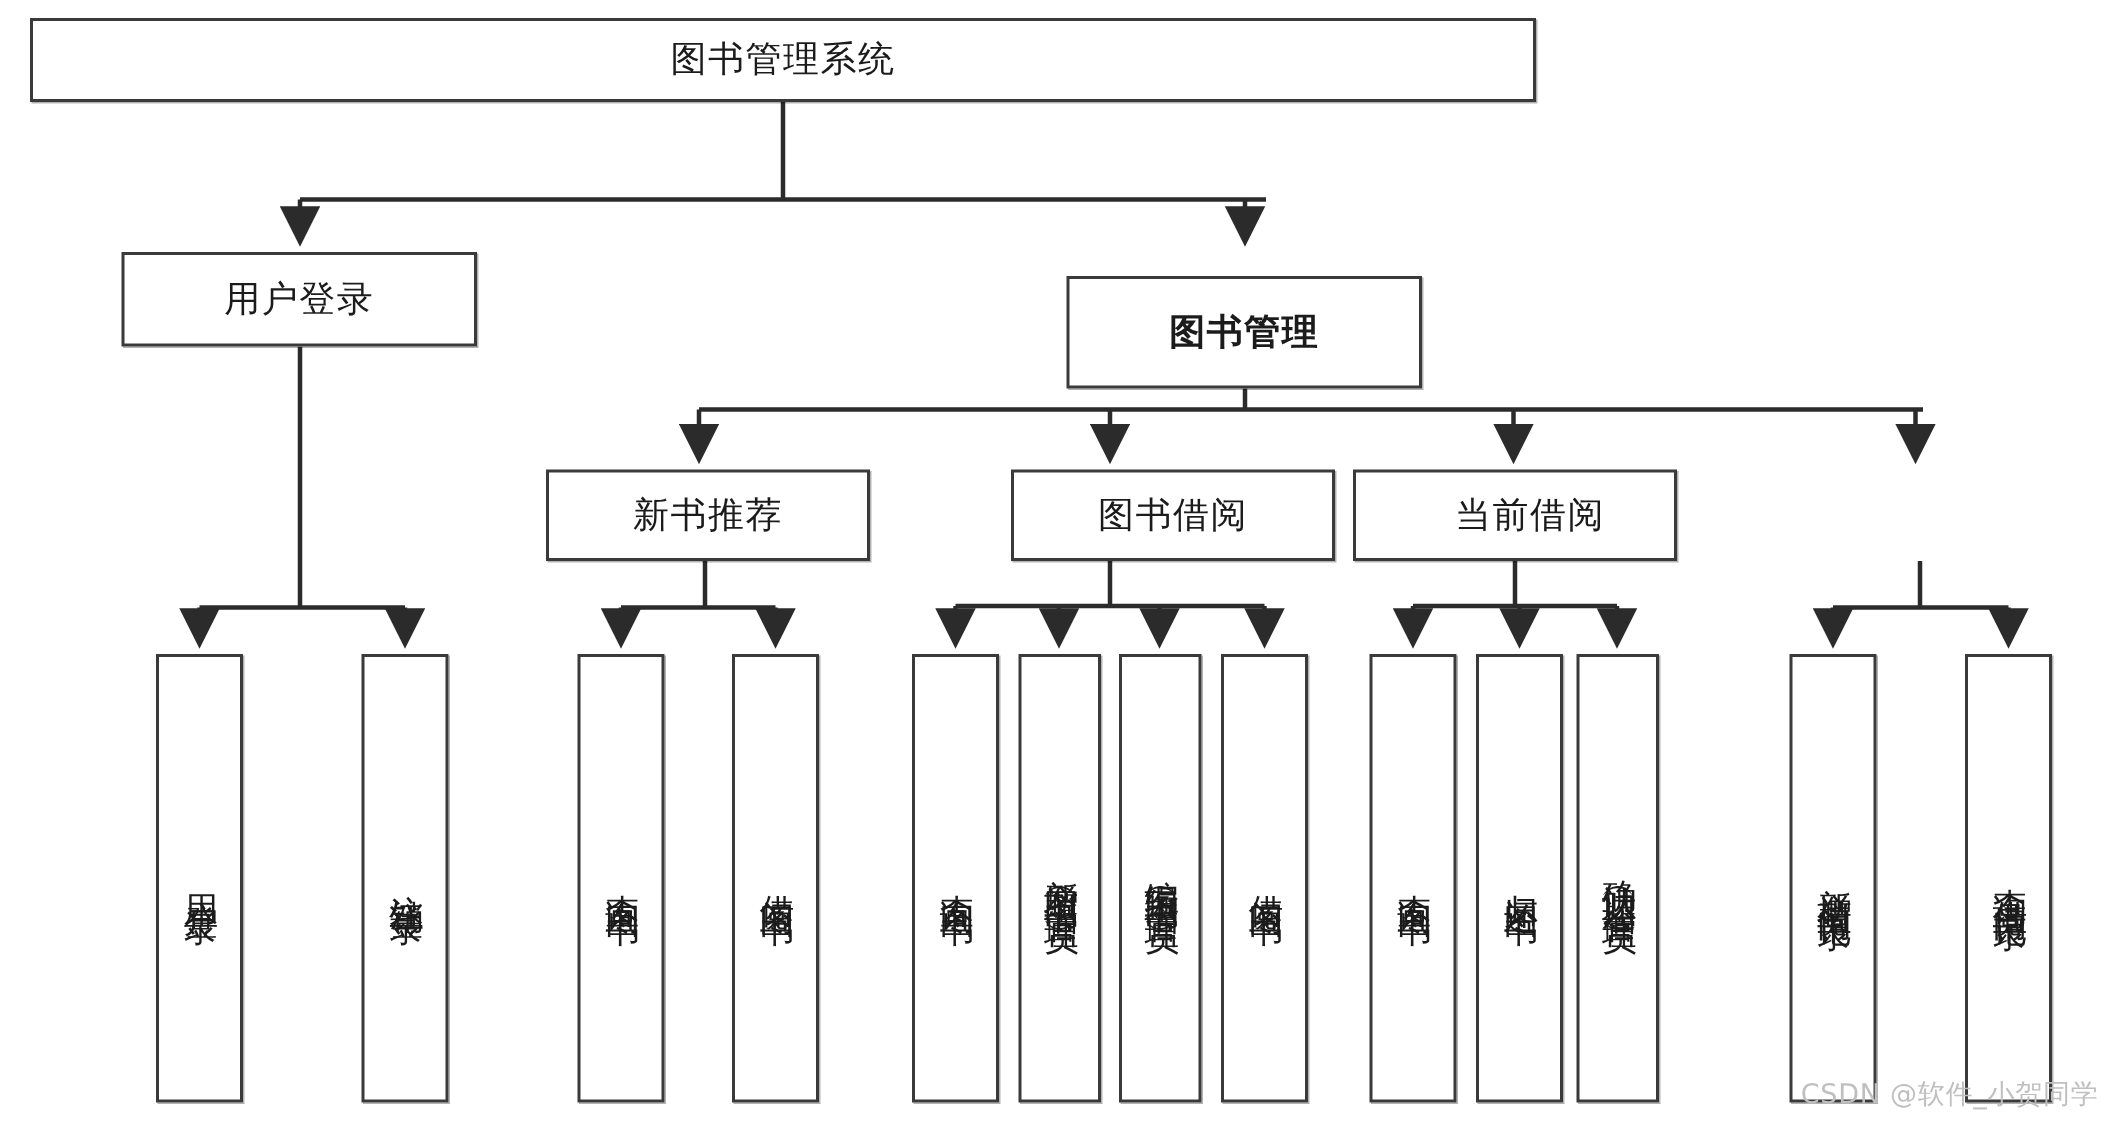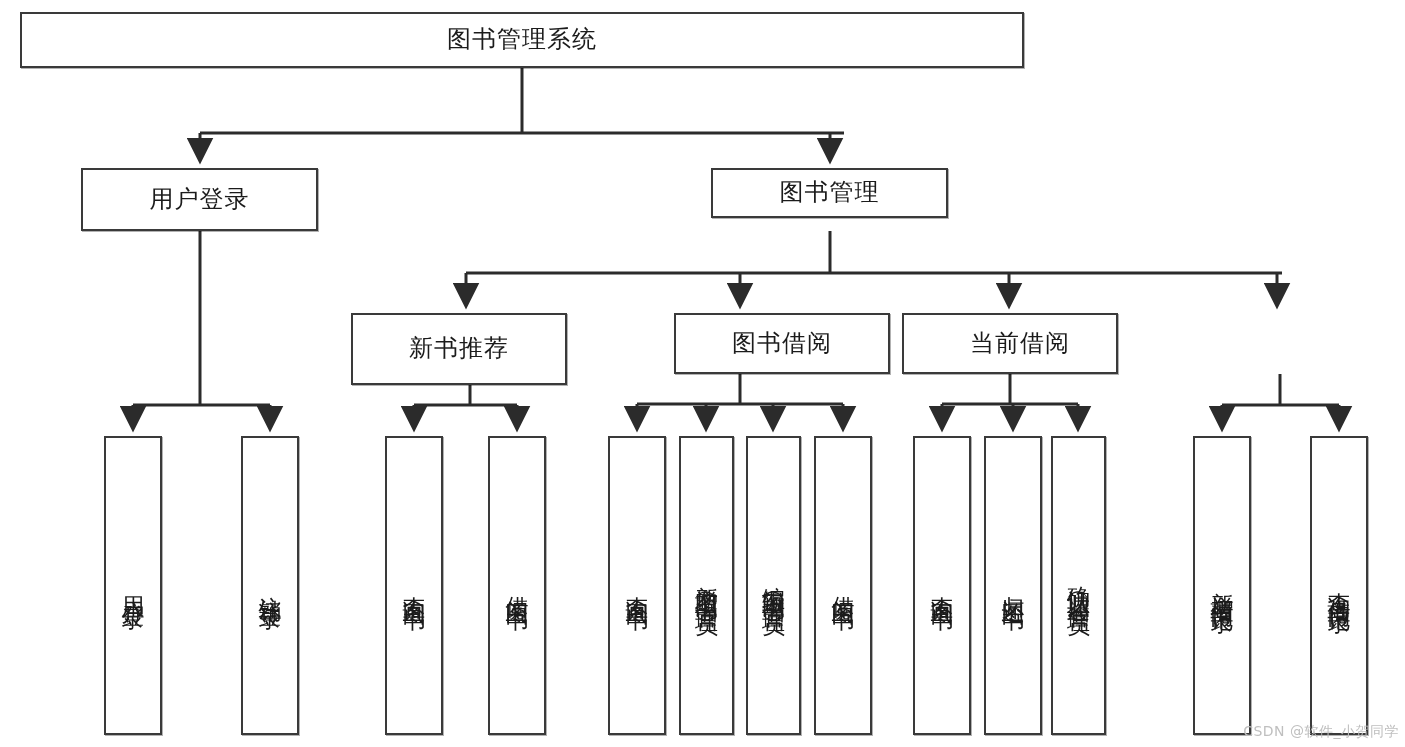--- a/index.html
+++ b/index.html
@@ -53,21 +53,21 @@
     font-size: 23px;
     writing-mode: vertical-rl;
     text-orientation: upright;
     letter-spacing: 4px;
     line-height: 1.0;
   }
   .watermark {
     position: absolute;
     right: 6px;
     bottom: 6px;
-    font-size: 14px;
+    font-size: 18px;
     color: #bfbfbf;
     letter-spacing: 0.5px;
     white-space: nowrap;
     font-family: "DejaVu Sans", "Liberation Sans", sans-serif;
   }
 </style>
 </head>
 <body>
 
 <div id="diagram-root">
@@ -135,25 +135,25 @@
   </svg>
 
   <div class="node root horizontal" style="left:20px; top:12px; width:1004px; height:56px;">
     <span class="node-label">图书管理系统</span>
   </div>
 
   <div class="node horizontal" style="left:81px; top:168px; width:237px; height:63px;">
     <span class="node-label">用户登录</span>
   </div>
 
-  <div class="node horizontal" style="left:711px; top:168px; width:237px; height:50px;">
+  <div class="node horizontal" style="left:711px; top:184px; width:237px; height:75px;font-weight:bold;">
     <span class="node-label">图书管理</span>
   </div>
 
-  <div class="node horizontal" style="left:351px; top:313px; width:216px; height:72px;text-align:right;">
+  <div class="node horizontal" style="left:364px; top:313px; width:216px; height:61px;text-align:right;">
     <span class="node-label">新书推荐</span>
   </div>
 
   <div class="node horizontal" style="left:632px; top:313px; width:216px; height:61px;margin-left:42px;">
     <span class="node-label">图书借阅</span>
   </div>
 
   <div class="node horizontal" style="left:902px; top:313px; width:216px; height:61px;padding-left:20px;">
     <span class="node-label">当前借阅</span>
   </div>

